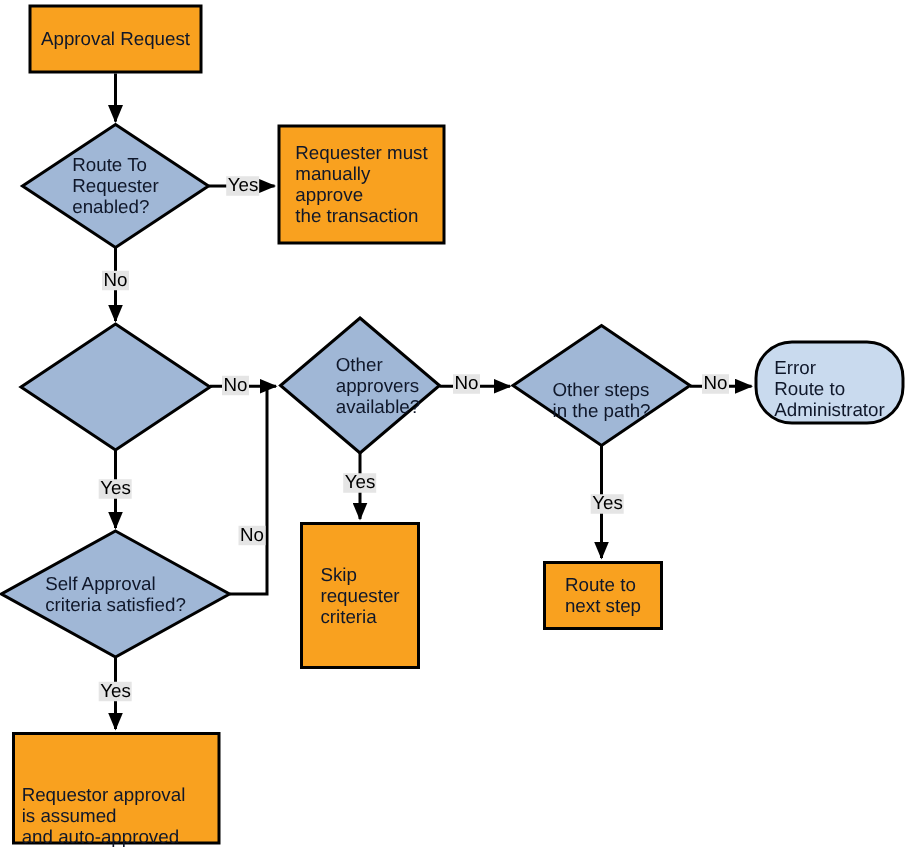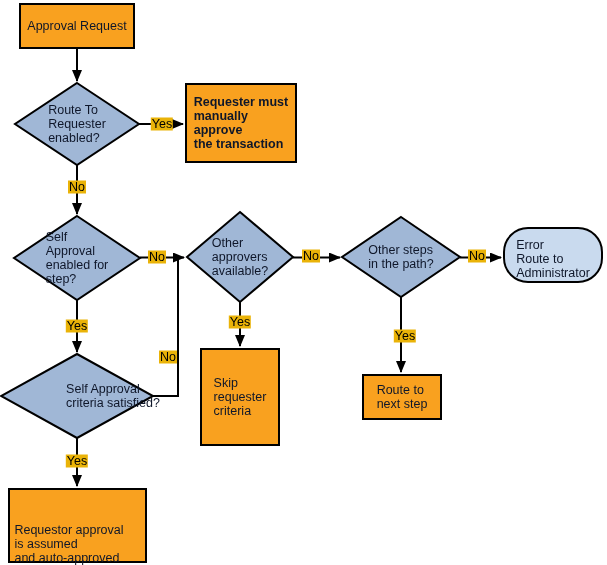--- a/index.html
+++ b/index.html
@@ -17,21 +17,21 @@
     position:absolute;
     display:flex;align-items:center;justify-content:center;
     text-align:left;
     white-space:pre-line;
     font-size:12.5px;line-height:14px;color:#0f172a;
     pointer-events:none;
   }
   .edge-label{
     position:absolute;
     transform:translate(-50%,-50%);
-    background:#eab308;
+    background:#e5e5e5;
     font-size:12.5px;line-height:13px;color:#000;
     padding:0 1px;
     pointer-events:none;
   }
 </style>
 </head>
 <body>
 
 <div class="stage">
 
@@ -68,42 +68,38 @@
       <rect class="shape" x="363" y="375" width="78" height="44" fill="#F9A11F"></rect>
       <polygon class="shape" points="77,354 153,396 77,438 1,396" fill="#A0B7D6"></polygon>
       <rect class="shape" x="9" y="489" width="137" height="73" fill="#F9A11F"></rect>
     </g>
   </svg>
 
   <div class="node-label" style="left:19px;top:3px;width:116px;height:46px;">Approval Request</div>
   <div class="node-label" style="left:15px;top:83px;width:124px;height:82px;">Route To
 Requester
 enabled?</div>
-  <div class="node-label" style="left:185px;top:83px;width:112px;height:80px;font-weight:bold;">Requester must
+  <div class="node-label" style="left:185px;top:83px;width:112px;height:80px;">Requester must
 manually
 approve
 the transaction</div>
-  <div class="node-label" style="left:14px;top:216px;width:126px;height:84px;">Self
-Approval
-enabled for
-step?</div>
-  <div class="node-label" style="left:186px;top:212px;width:108px;height:90px;">Other
+  <div class="node-label" style="left:198px;top:212px;width:108px;height:90px;">Other
 approvers
 available?</div>
-  <div class="node-label" style="left:342px;top:217px;width:118px;height:80px;">Other steps
+  <div class="node-label" style="left:342px;top:227px;width:118px;height:80px;">Other steps
 in the path?</div>
   <div class="node-label" style="left:503px;top:227px;width:100px;height:64px;">Error
 Route to
 Administrator</div>
   <div class="node-label" style="left:200px;top:348px;width:80px;height:98px;">Skip
 requester
 criteria</div>
   <div class="node-label" style="left:362px;top:374px;width:80px;height:46px;">Route to
 next step</div>
-  <div class="node-label" style="left:1px;top:354px;width:152px;height:84px;margin-left:36px;">Self Approval
+  <div class="node-label" style="left:1px;top:354px;width:152px;height:84px;">Self Approval
 criteria satisfied?</div>
   <div class="node-label" style="left:8px;top:506px;width:122px;height:75px;">Requestor approval
 is assumed
 and auto-approved</div>
 
   <div class="edge-label" style="left:162px;top:124px;">Yes</div>
   <div class="edge-label" style="left:77px;top:187px;">No</div>
   <div class="edge-label" style="left:157px;top:257px;">No</div>
   <div class="edge-label" style="left:77px;top:326px;">Yes</div>
   <div class="edge-label" style="left:311px;top:256px;">No</div>

